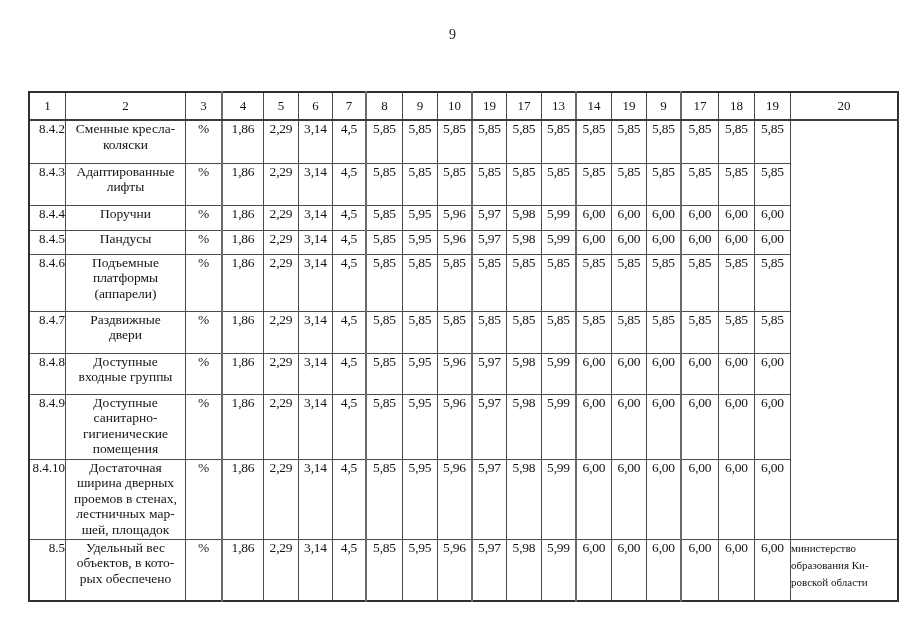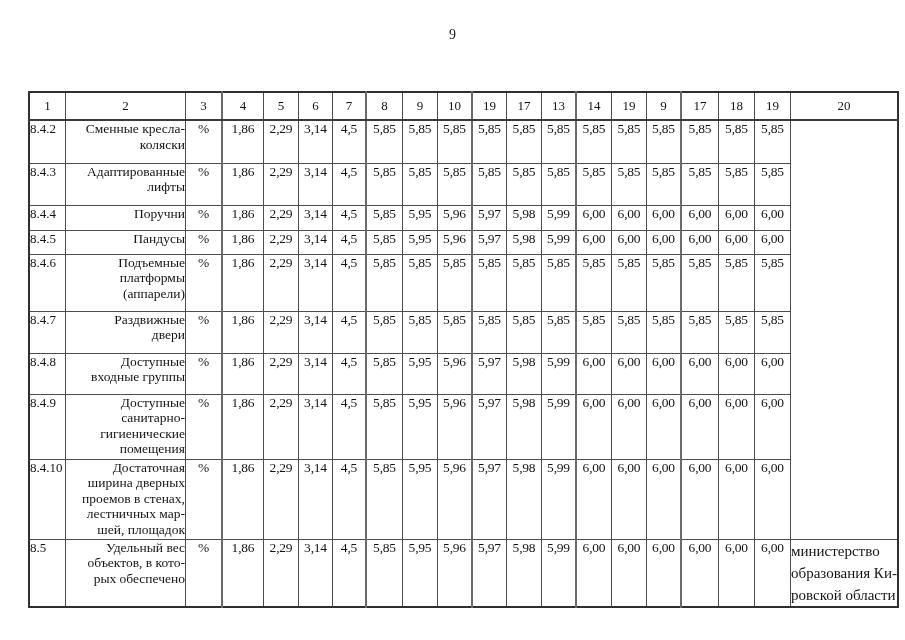--- a/index.html
+++ b/index.html
@@ -60,25 +60,25 @@
   tbody tr:nth-child(1){height:43px}
   tbody tr:nth-child(2){height:42px}
   tbody tr:nth-child(3){height:25px}
   tbody tr:nth-child(4){height:24px}
   tbody tr:nth-child(5){height:57px}
   tbody tr:nth-child(6){height:42px}
   tbody tr:nth-child(7){height:41px}
   tbody tr:nth-child(8){height:65px}
   tbody tr:nth-child(9){height:80px}
   tbody tr:nth-child(10){height:62px}
-  .num-cell  { text-align:left; padding-top:4px; font-size:13px; }
-  .name-cell { text-align:right; padding:4px 2px 2px 5px; white-space:pre-line; line-height:15.5px; }
+  .num-cell  { text-align:right; padding-top:4px; font-size:13px; }
+  .name-cell { text-align:center; padding:4px 2px 2px 5px; white-space:pre-line; line-height:15.5px; }
   .unit-cell { text-align:center; padding-top:4px; }
   .val-cell  { text-align:center; padding-top:4px; letter-spacing:-0.2px; }
-  .resp-cell { text-align:left; white-space:pre-line; font-size:15px; line-height:22px; padding:4px 2px 2px 4px; }
+  .resp-cell { text-align:left; white-space:pre-line; font-size:11px; line-height:17px; padding:4px 2px 2px 4px; }
 </style>
 </head>
 <body>
 
 <div class="page-number">9</div>
 
 <table class="doc-table">
   <thead>
     <tr id="header-row">
         <th class="c1">1</th>

